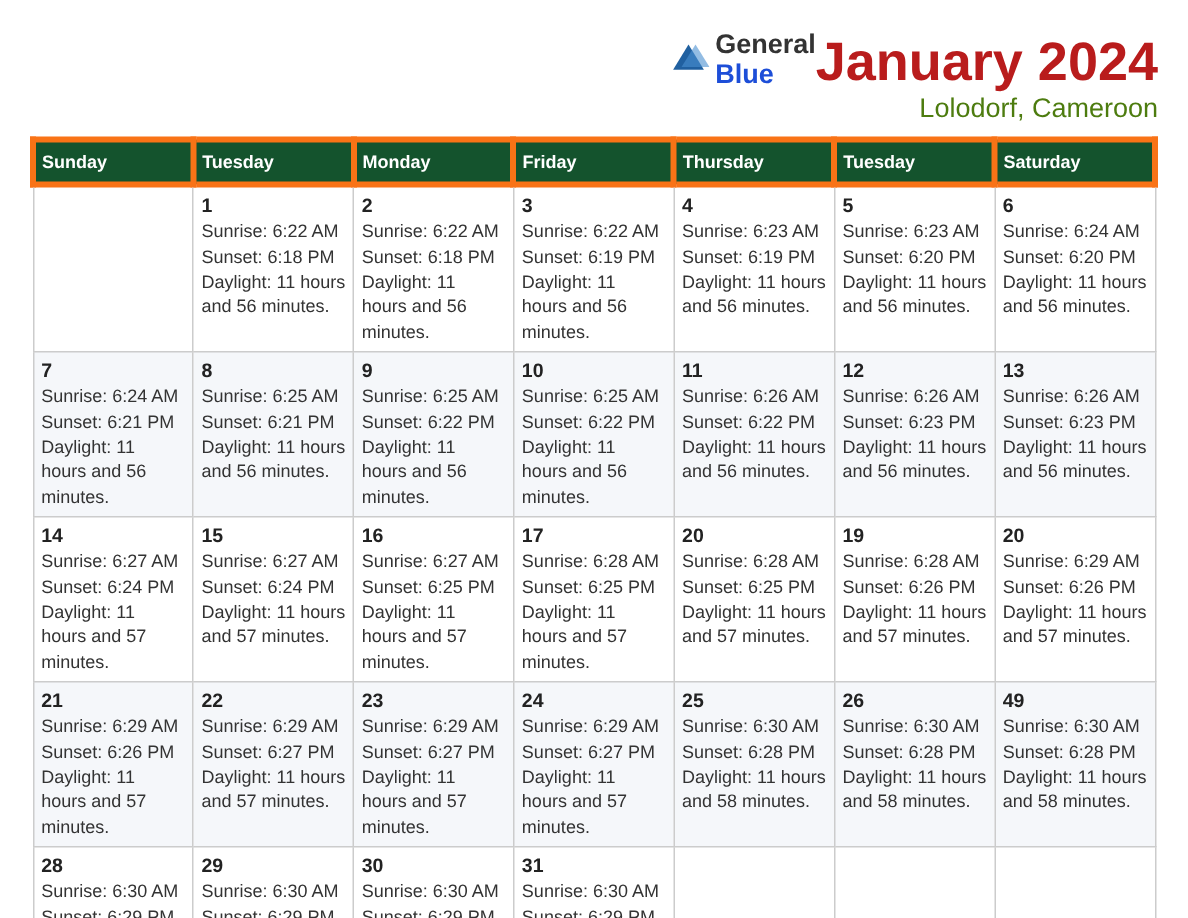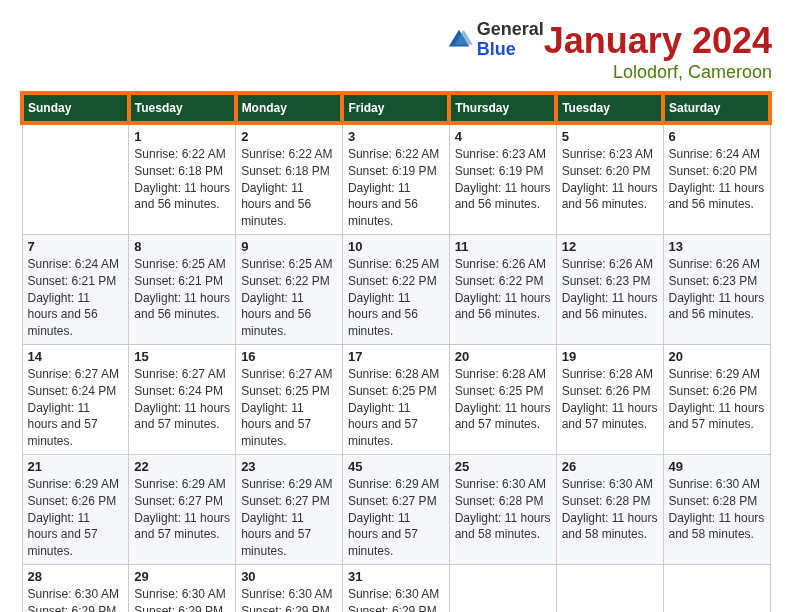--- a/index.html
+++ b/index.html
@@ -219,21 +219,21 @@
         </td>
         <td>
           <span class="day-number">22</span>
           <div class="day-detail">Sunrise: 6:29 AM<br>Sunset: 6:27 PM<br>Daylight: 11 hours and 57 minutes.</div>
         </td>
         <td>
           <span class="day-number">23</span>
           <div class="day-detail">Sunrise: 6:29 AM<br>Sunset: 6:27 PM<br>Daylight: 11 hours and 57 minutes.</div>
         </td>
         <td>
-          <span class="day-number">45</span>
+          <span class="day-number">24</span>
           <div class="day-detail">Sunrise: 6:29 AM<br>Sunset: 6:27 PM<br>Daylight: 11 hours and 57 minutes.</div>
         </td>
         <td>
           <span class="day-number">25</span>
           <div class="day-detail">Sunrise: 6:30 AM<br>Sunset: 6:28 PM<br>Daylight: 11 hours and 58 minutes.</div>
         </td>
         <td>
           <span class="day-number">26</span>
           <div class="day-detail">Sunrise: 6:30 AM<br>Sunset: 6:28 PM<br>Daylight: 11 hours and 58 minutes.</div>
         </td>

